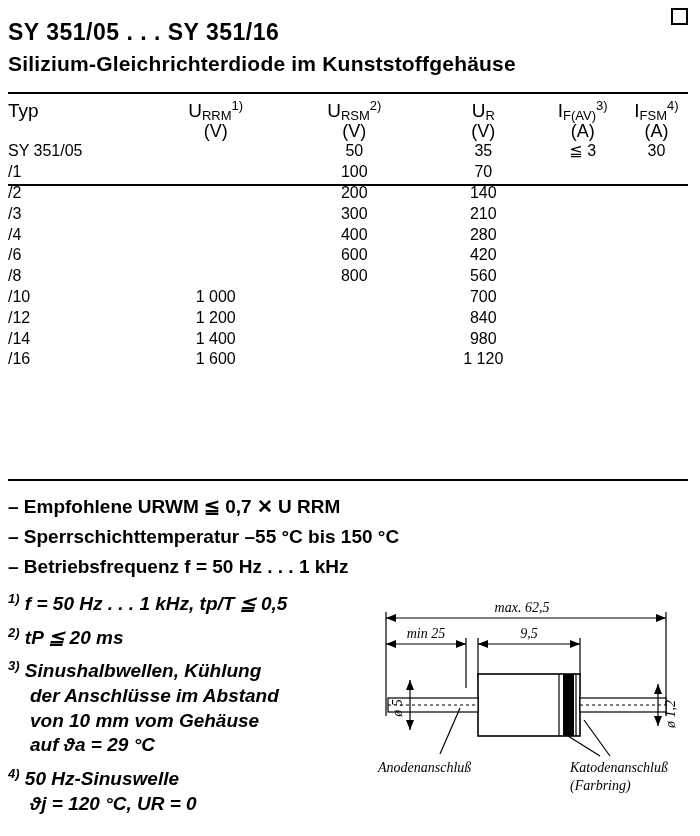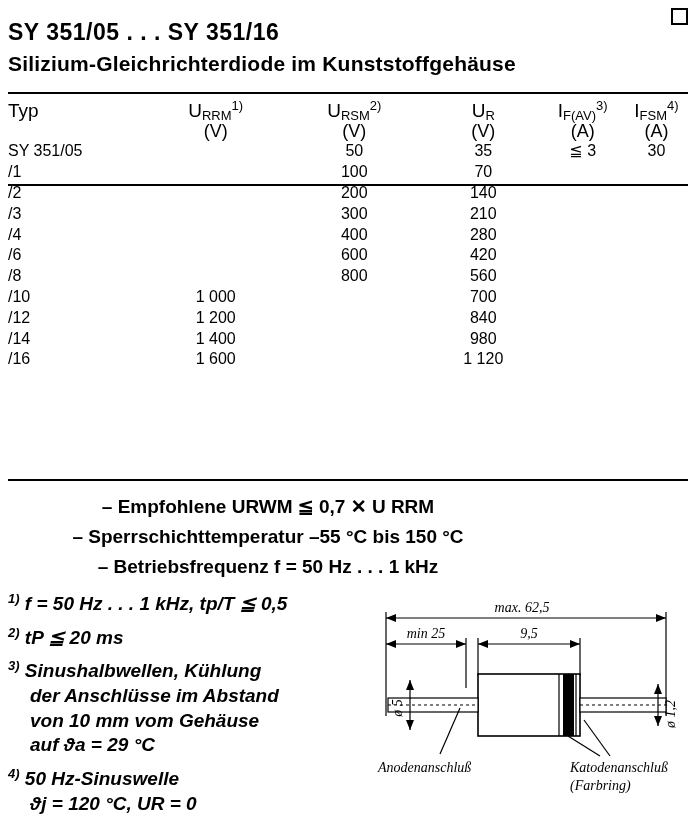--- a/index.html
+++ b/index.html
@@ -110,21 +110,20 @@
 
   
   .notes-dash {
     position: absolute;
     left: 8px;
     top: 492px;
     width: 520px;
     font-size: 19px;
     line-height: 1.58;
     font-weight: bold;
-    text-align: center;
   }
   .notes-dash .ln { white-space: nowrap; }
 
   .footnotes {
     position: absolute;
     left: 8px;
     top: 592px;
     width: 360px;
     font-size: 19px;
     line-height: 1.30;

